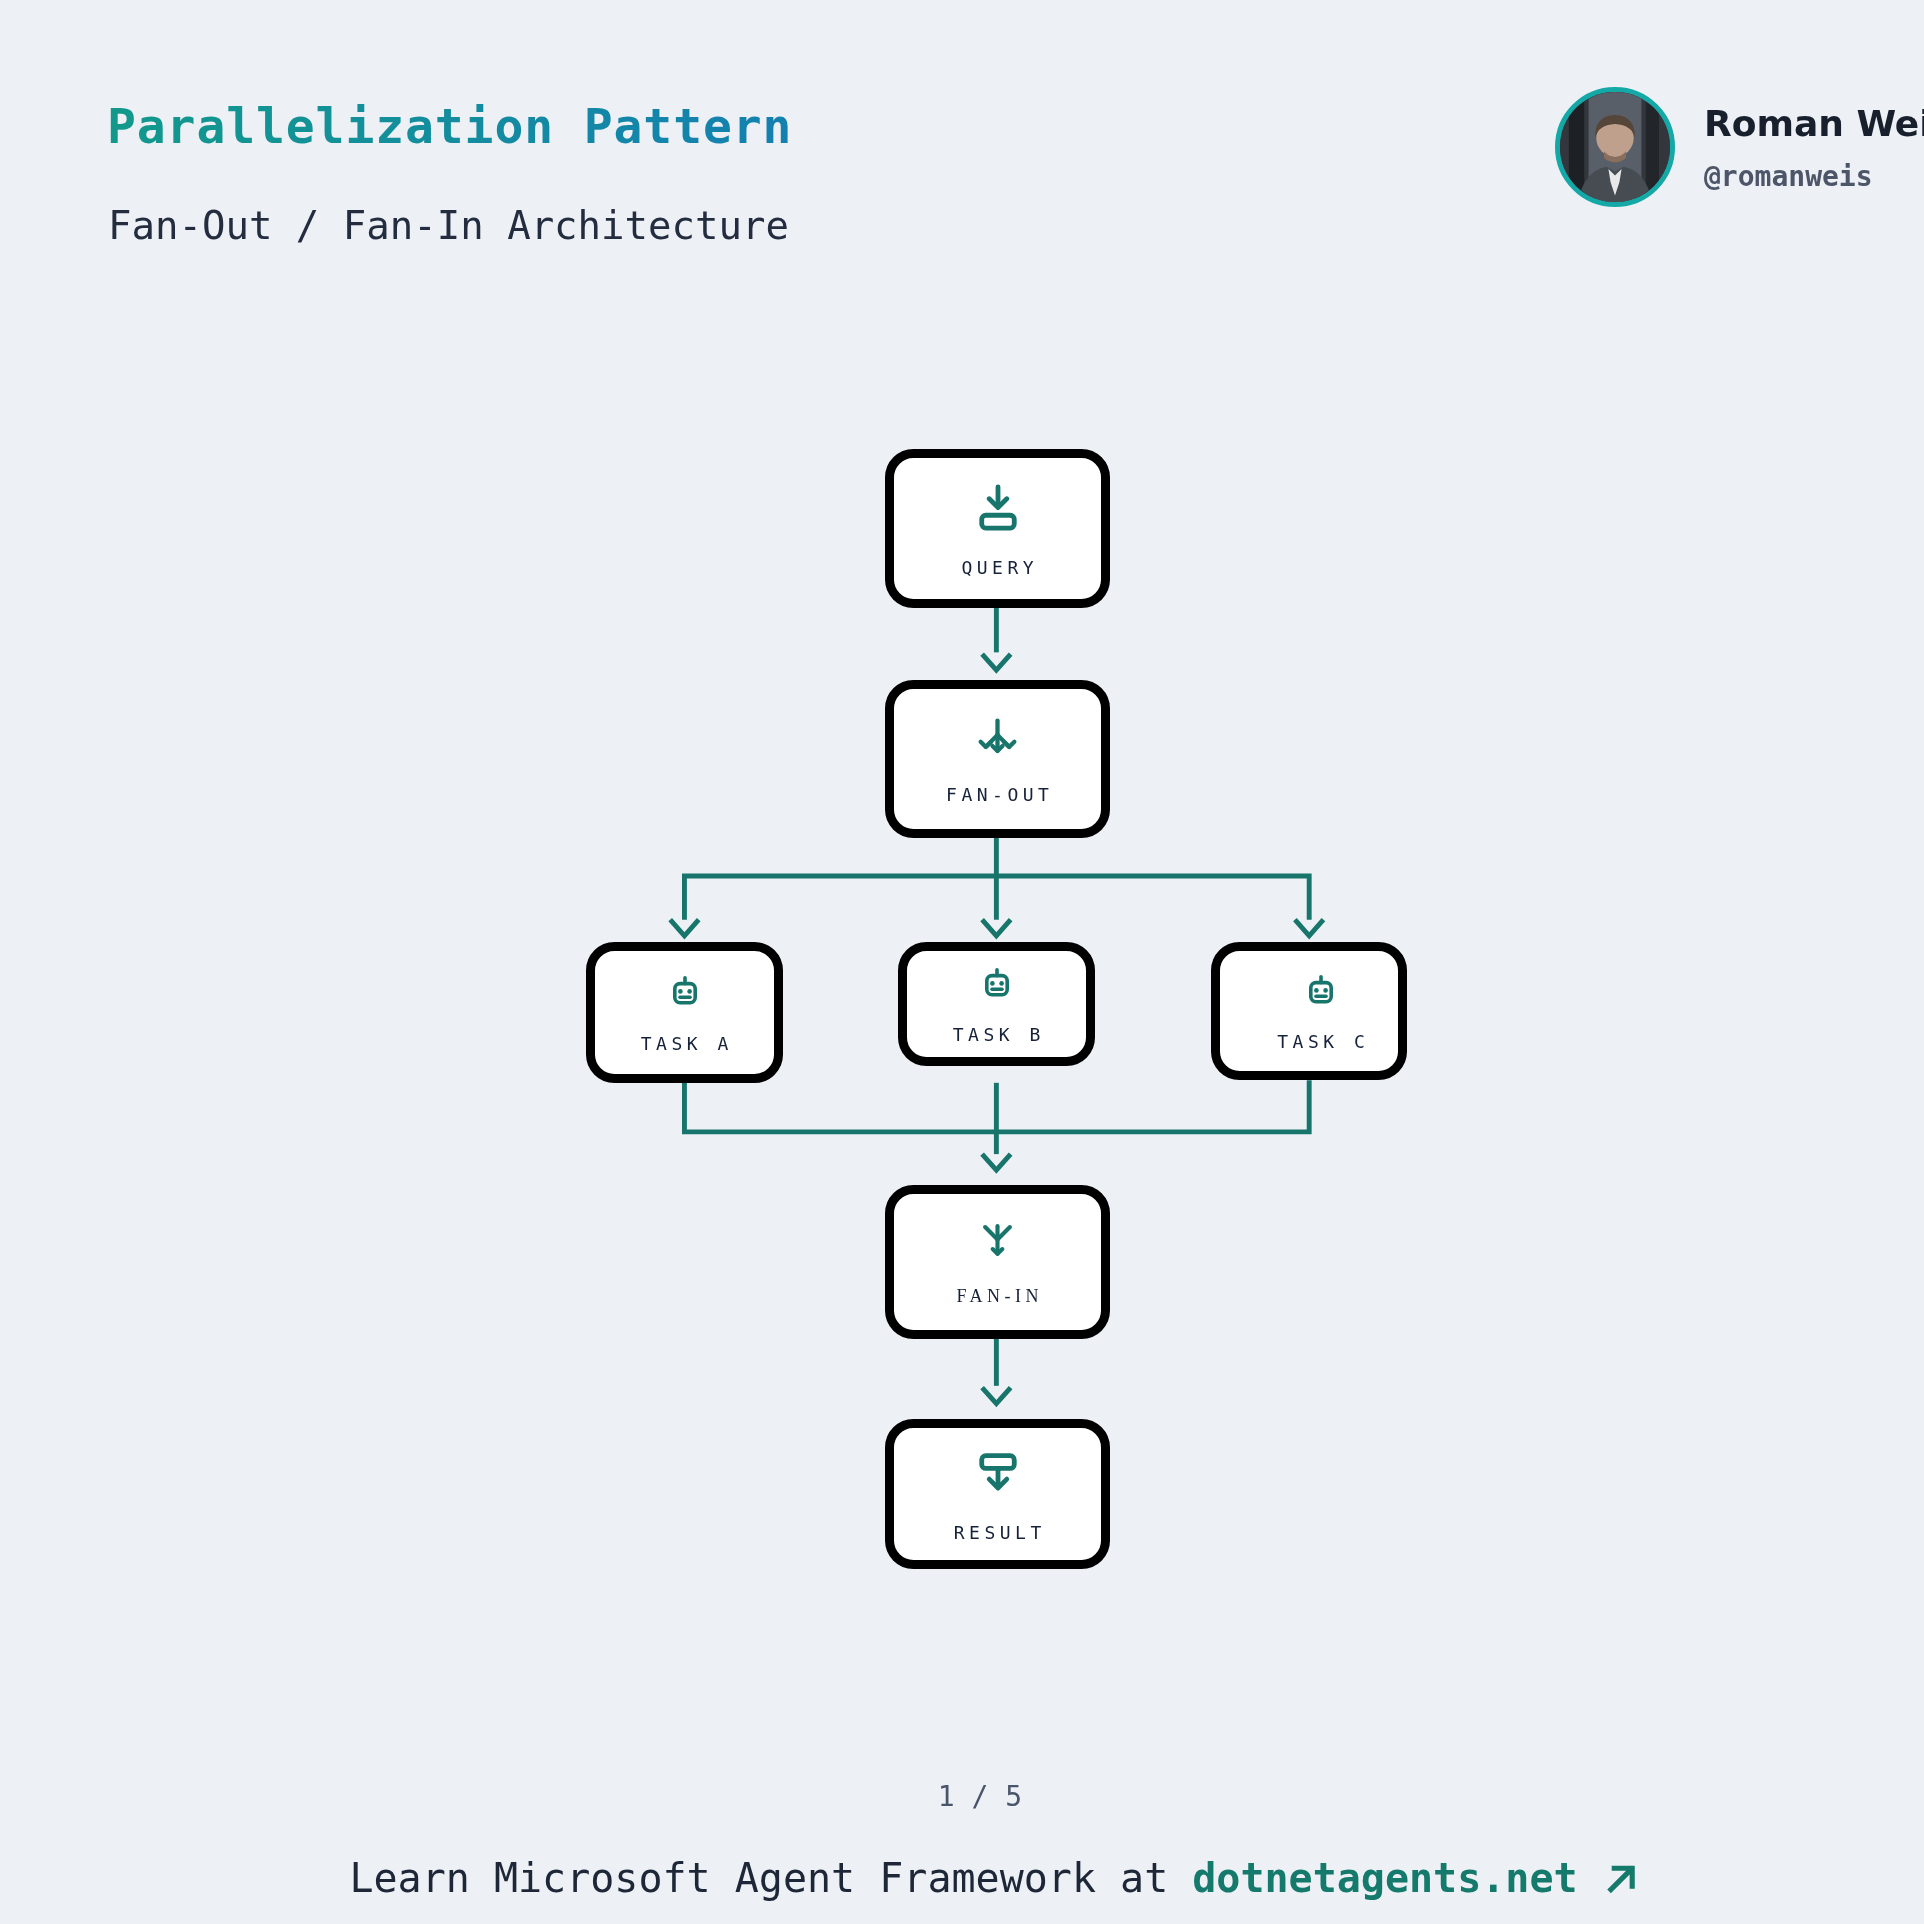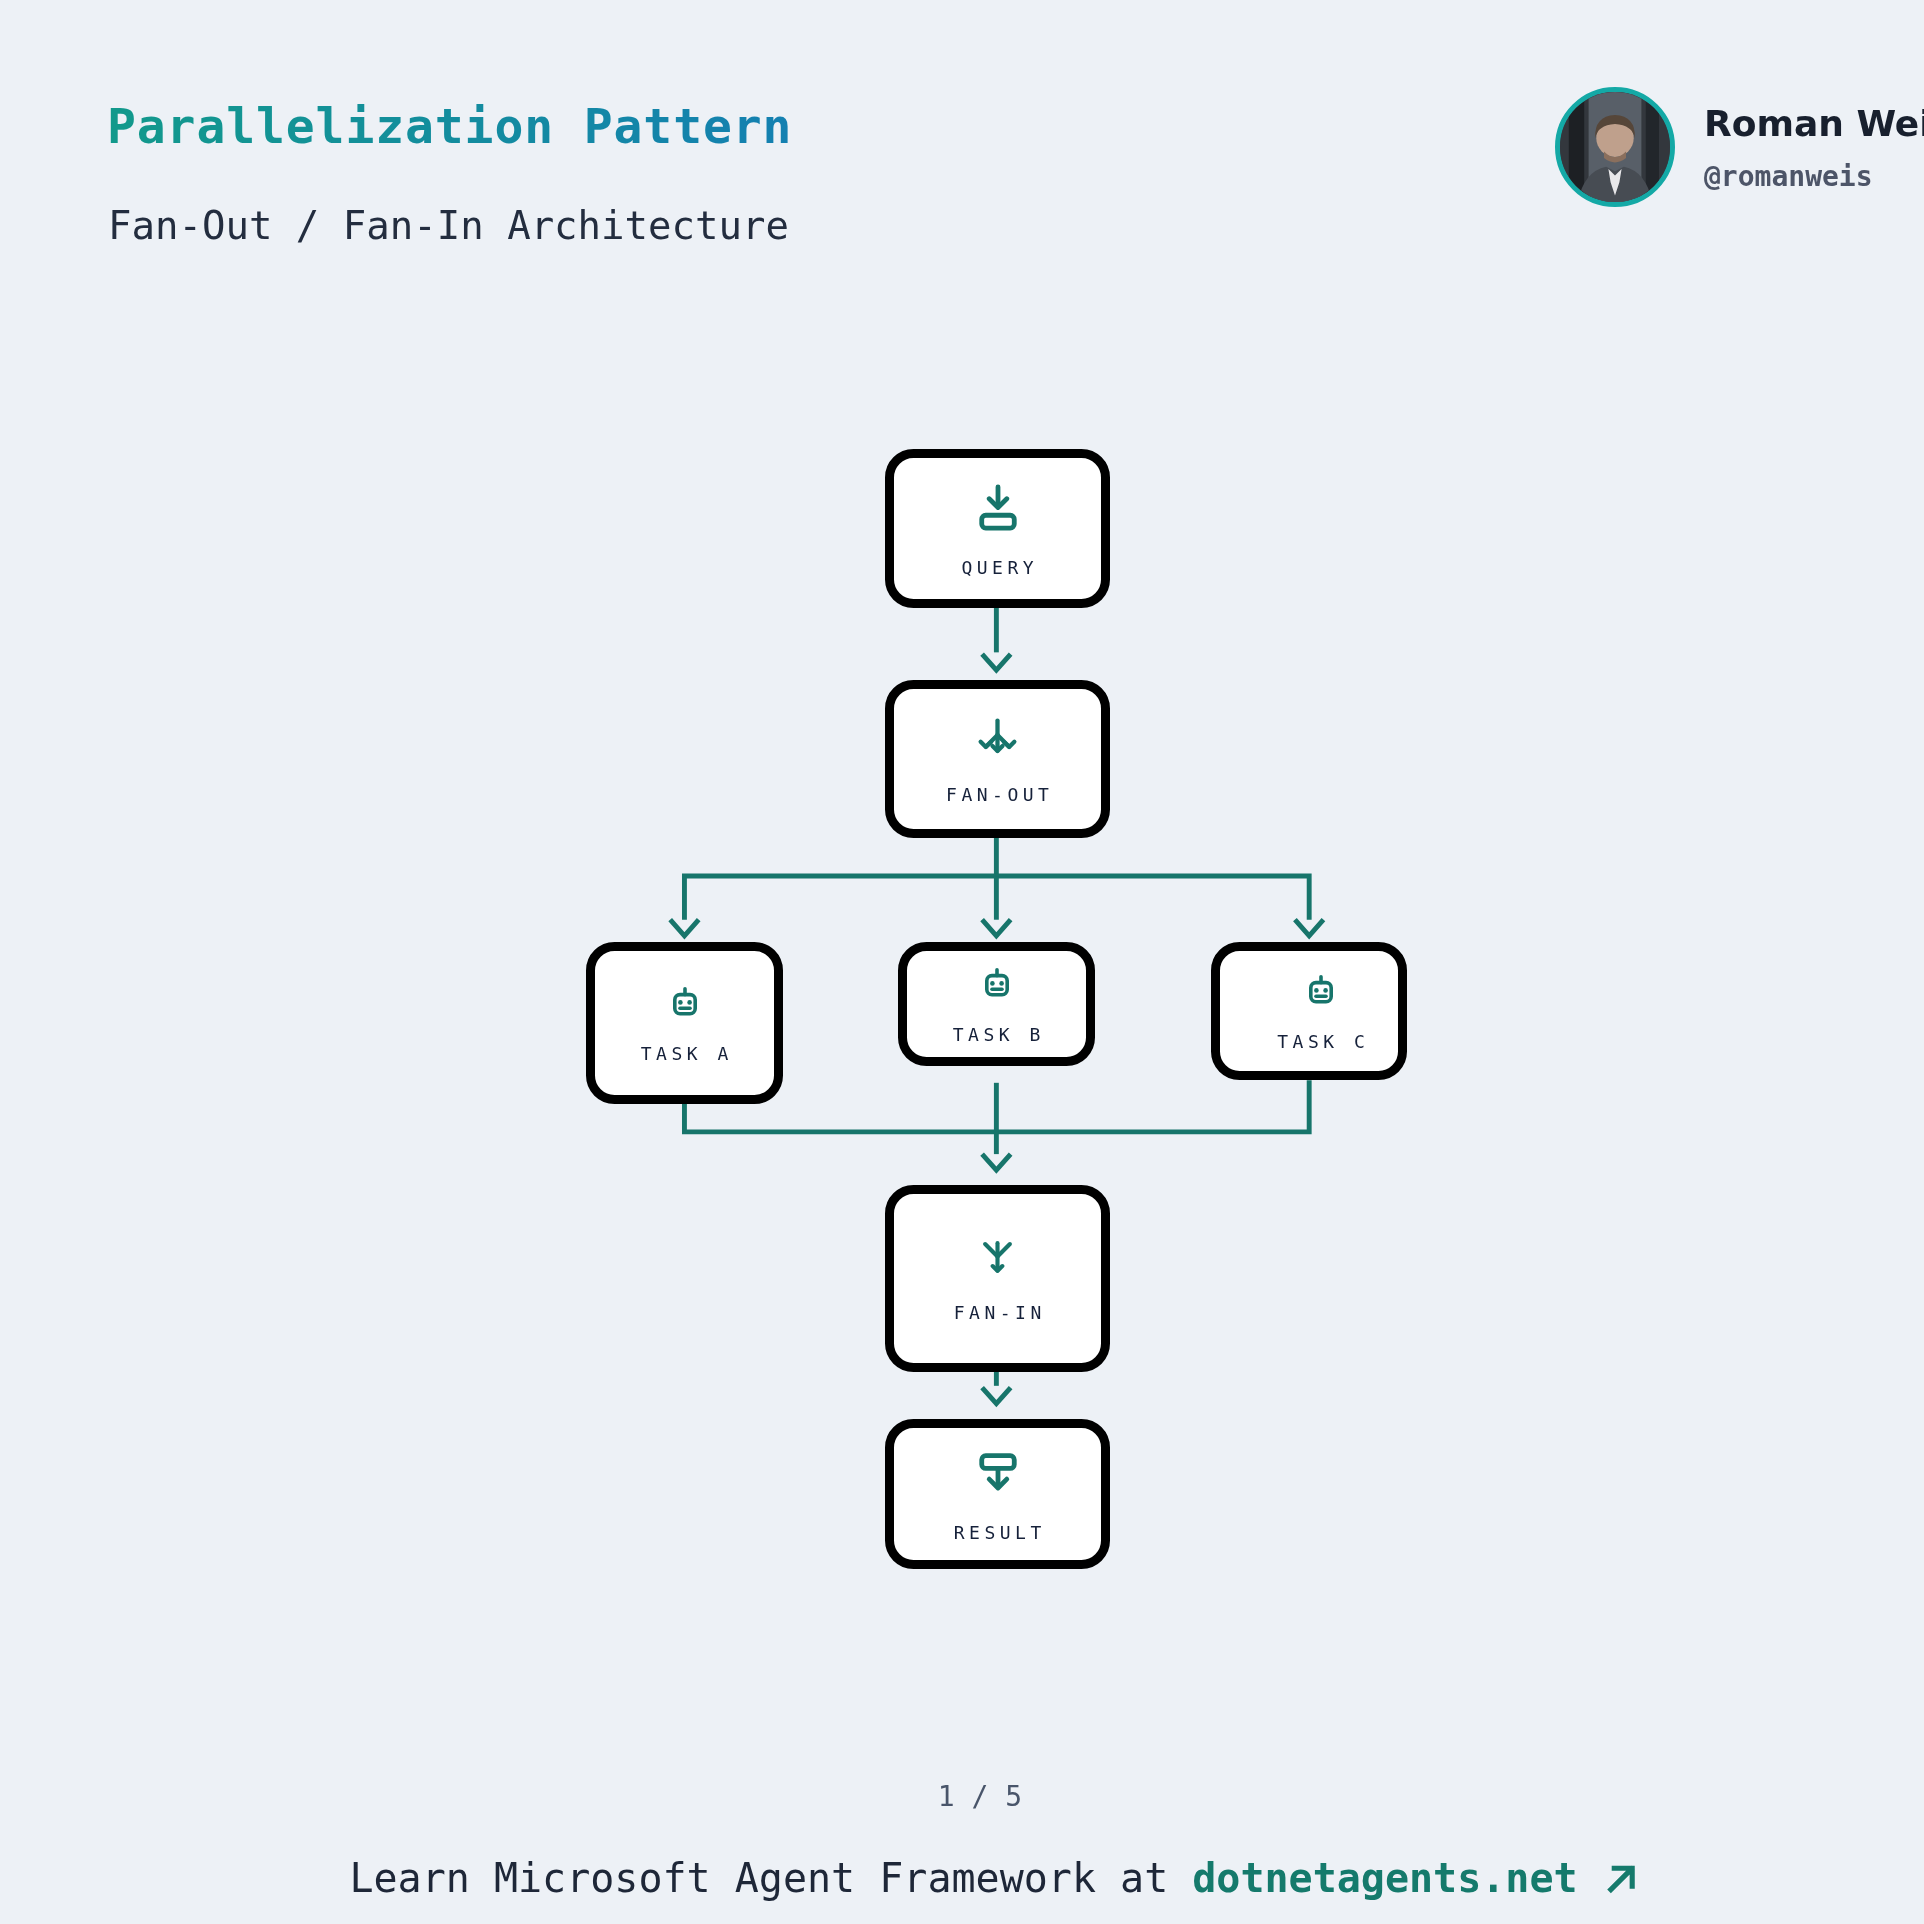--- a/index.html
+++ b/index.html
@@ -57,24 +57,24 @@
   .node svg .st { stroke:#17756b; stroke-width:1.8; fill:none; stroke-linecap:round; stroke-linejoin:round; }
   .node svg .fl { fill:#17756b; stroke:none; }
   .node-label {
     font-size:18px; font-weight:500;
     letter-spacing:4.5px; margin-right:-4.5px;
     color:#16213a; white-space:pre;
   }
 
   .n-query  { left:885px;  top:449px;  width:225px; height:159px; }
   .n-fanout { left:885px;  top:680px;  width:225px; height:158px; }
-  .n-taska  { left:586px;  top:942px; width:197px; height:162px; }
+  .n-taska  { left:586px;  top:942px; width:197px; height:141px; }
   .n-taskb  { left:898px; top:942px; width:197px; height:124px; }
   .n-taskc  { left:1211px; top:942px; width:196px; height:138px;padding-left:24px; }
-  .n-fanin  { left:885px;  top:1185px; width:225px; height:187px; }
+  .n-fanin  { left:885px;  top:1185px; width:225px; height:154px;font-family:Liberation Serif, serif; }
   .n-result { left:885px;  top:1419px; width:225px; height:150px; }
 
   
   .page-indicator {
     position:absolute; left:956px; top:1780px;
     transform:translateX(-50%);
     font-size:28px; color:#49556a; white-space:pre;margin-left:24px;
   }
   .footer-cta {
     position:absolute; left:996px; top:1855px;

